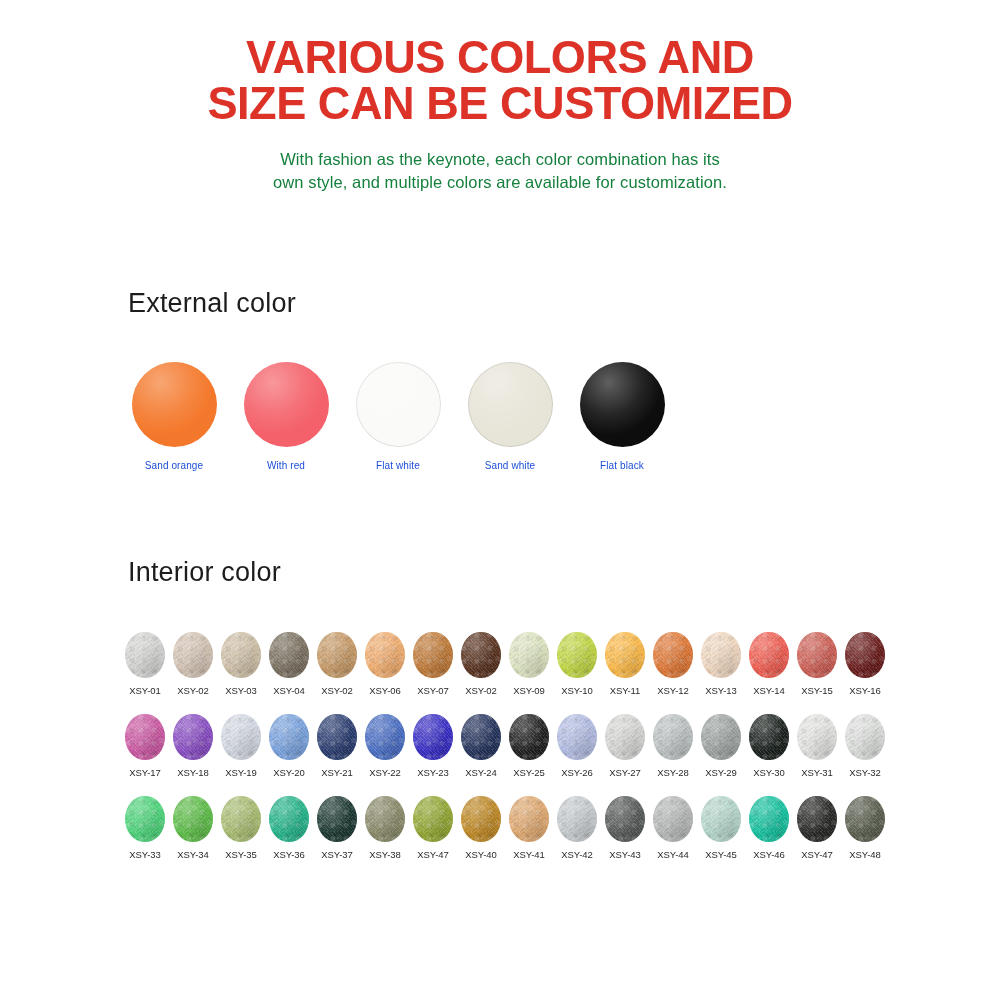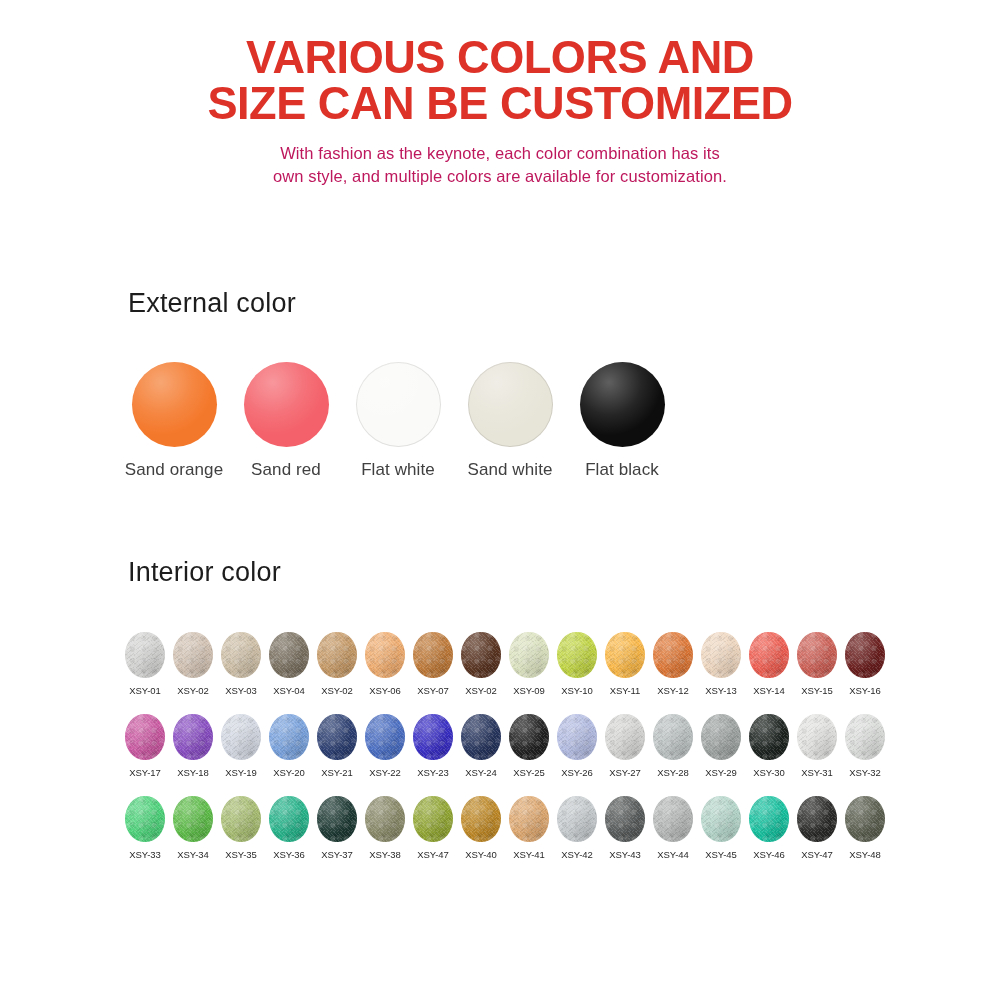--- a/index.html
+++ b/index.html
@@ -29,22 +29,22 @@
     font-family: "Liberation Sans Narrow", "Liberation Sans", sans-serif;
     font-weight: bold;
     font-size: 47px;
     line-height: 46px;
     letter-spacing: -0.5px;
     transform: scaleX(0.96);
     white-space: nowrap;
   }
   .headline.line2 { font-size: 47px; }
   .subtitle {
-    margin-top: 16px;
-    color: #be185d;
+    margin-top: 22px;
+    color: #15803d;
     font-size: 16.5px;
     line-height: 23px;
     letter-spacing: 0.1px;
   }
 
   
   .section-title {
     position: absolute;
     left: 128px;
     color: #1d1d1d;
@@ -79,22 +79,22 @@
   }
   .ext-dot::after {
     content: "";
     position: absolute;
     inset: 0;
     border-radius: 50%;
     background: radial-gradient(circle at 34% 24%, rgba(255,255,255,0.34) 0%, rgba(255,255,255,0.10) 38%, rgba(255,255,255,0) 62%);
   }
   .ext-label {
     margin-top: 13px;
-    font-size: 17px;
-    color: #404040;
+    font-size: 10px;
+    color: #1d4ed8;
     letter-spacing: 0.1px;
     white-space: nowrap;
   }
 
   
   #interior-grid {
     position: absolute;
     top: 632px;
     left: 121px;
     width: 768px;
@@ -159,21 +159,21 @@
 </div>
 
 <div class="section-title" id="external-title">External color</div>
 <div id="external-row">
     <div class="ext-item">
       <div class="ext-dot" style="background: rgb(244, 120, 43);"></div>
       <div class="ext-label">Sand orange</div>
     </div>
     <div class="ext-item">
       <div class="ext-dot" style="background: rgb(244, 97, 106);"></div>
-      <div class="ext-label">Sand red</div>
+      <div class="ext-label">With red</div>
     </div>
     <div class="ext-item">
       <div class="ext-dot" style="background: rgb(250, 250, 248); box-shadow: rgba(0, 0, 0, 0.1) 0px 0px 0px 1px inset;"></div>
       <div class="ext-label">Flat white</div>
     </div>
     <div class="ext-item">
       <div class="ext-dot" style="background: rgb(231, 228, 216); box-shadow: rgba(0, 0, 0, 0.1) 0px 0px 0px 1px inset;"></div>
       <div class="ext-label">Sand white</div>
     </div>
     <div class="ext-item">

